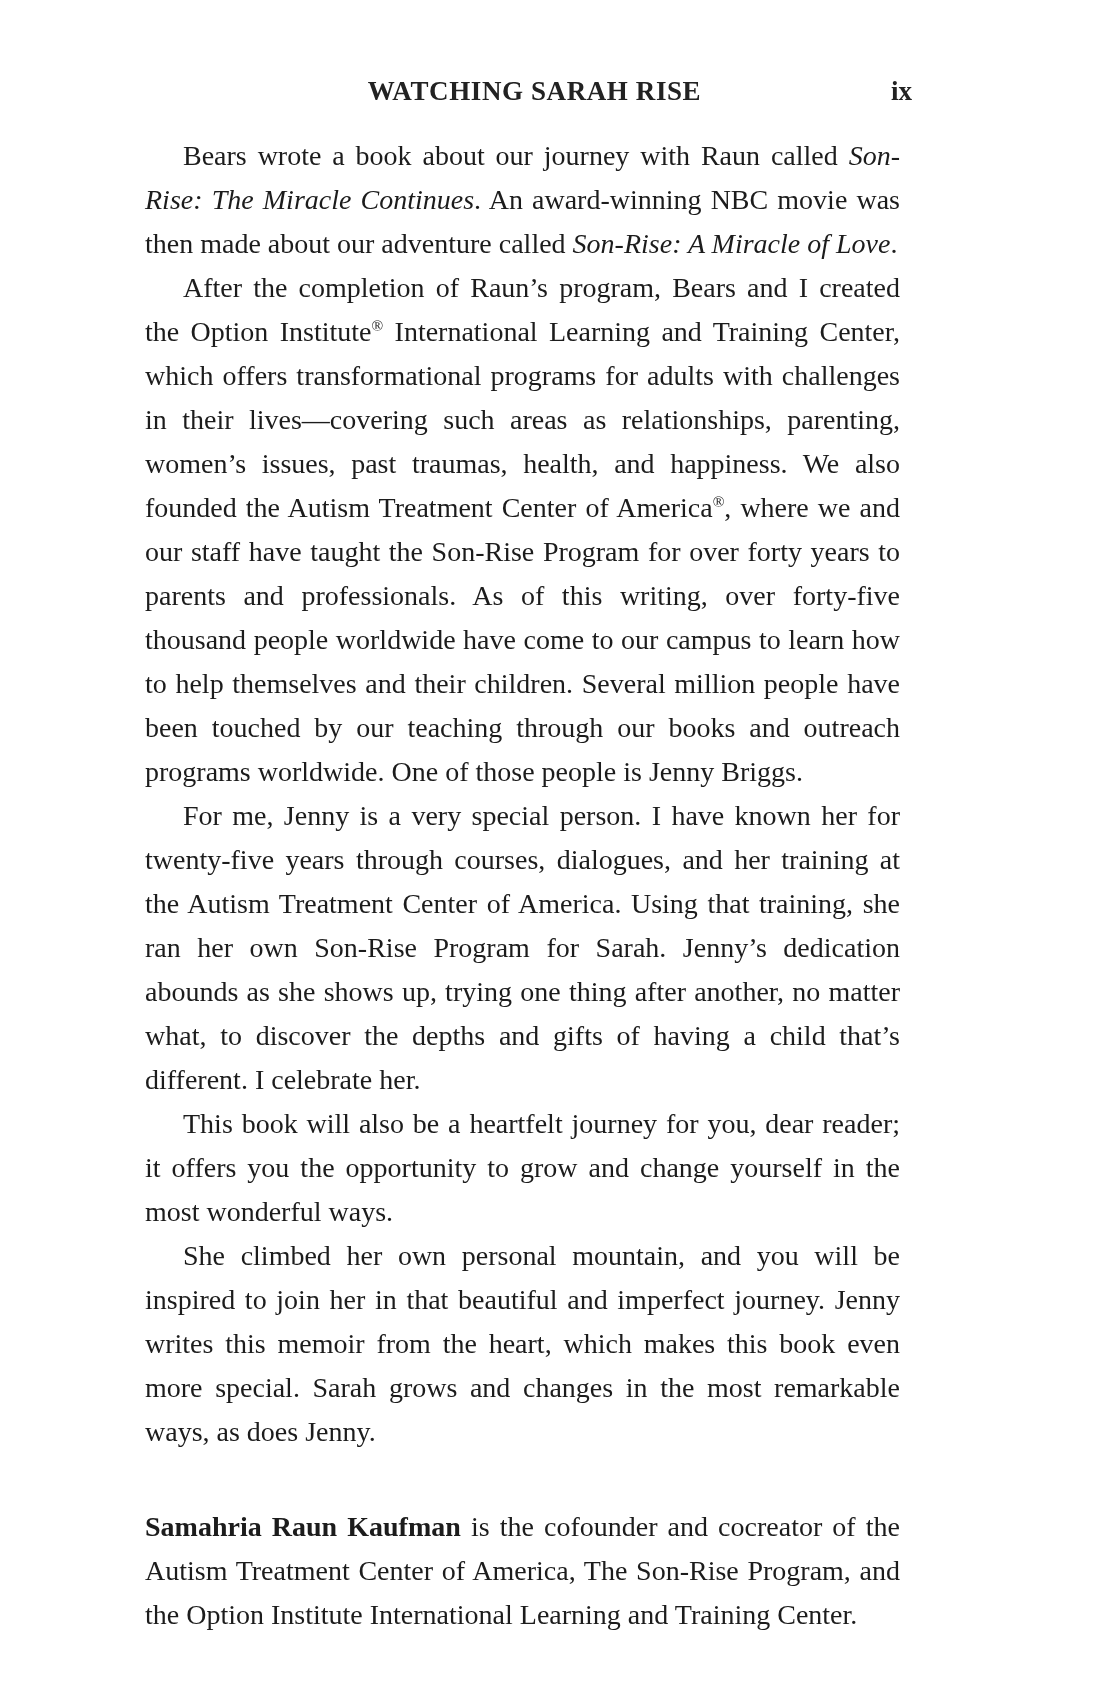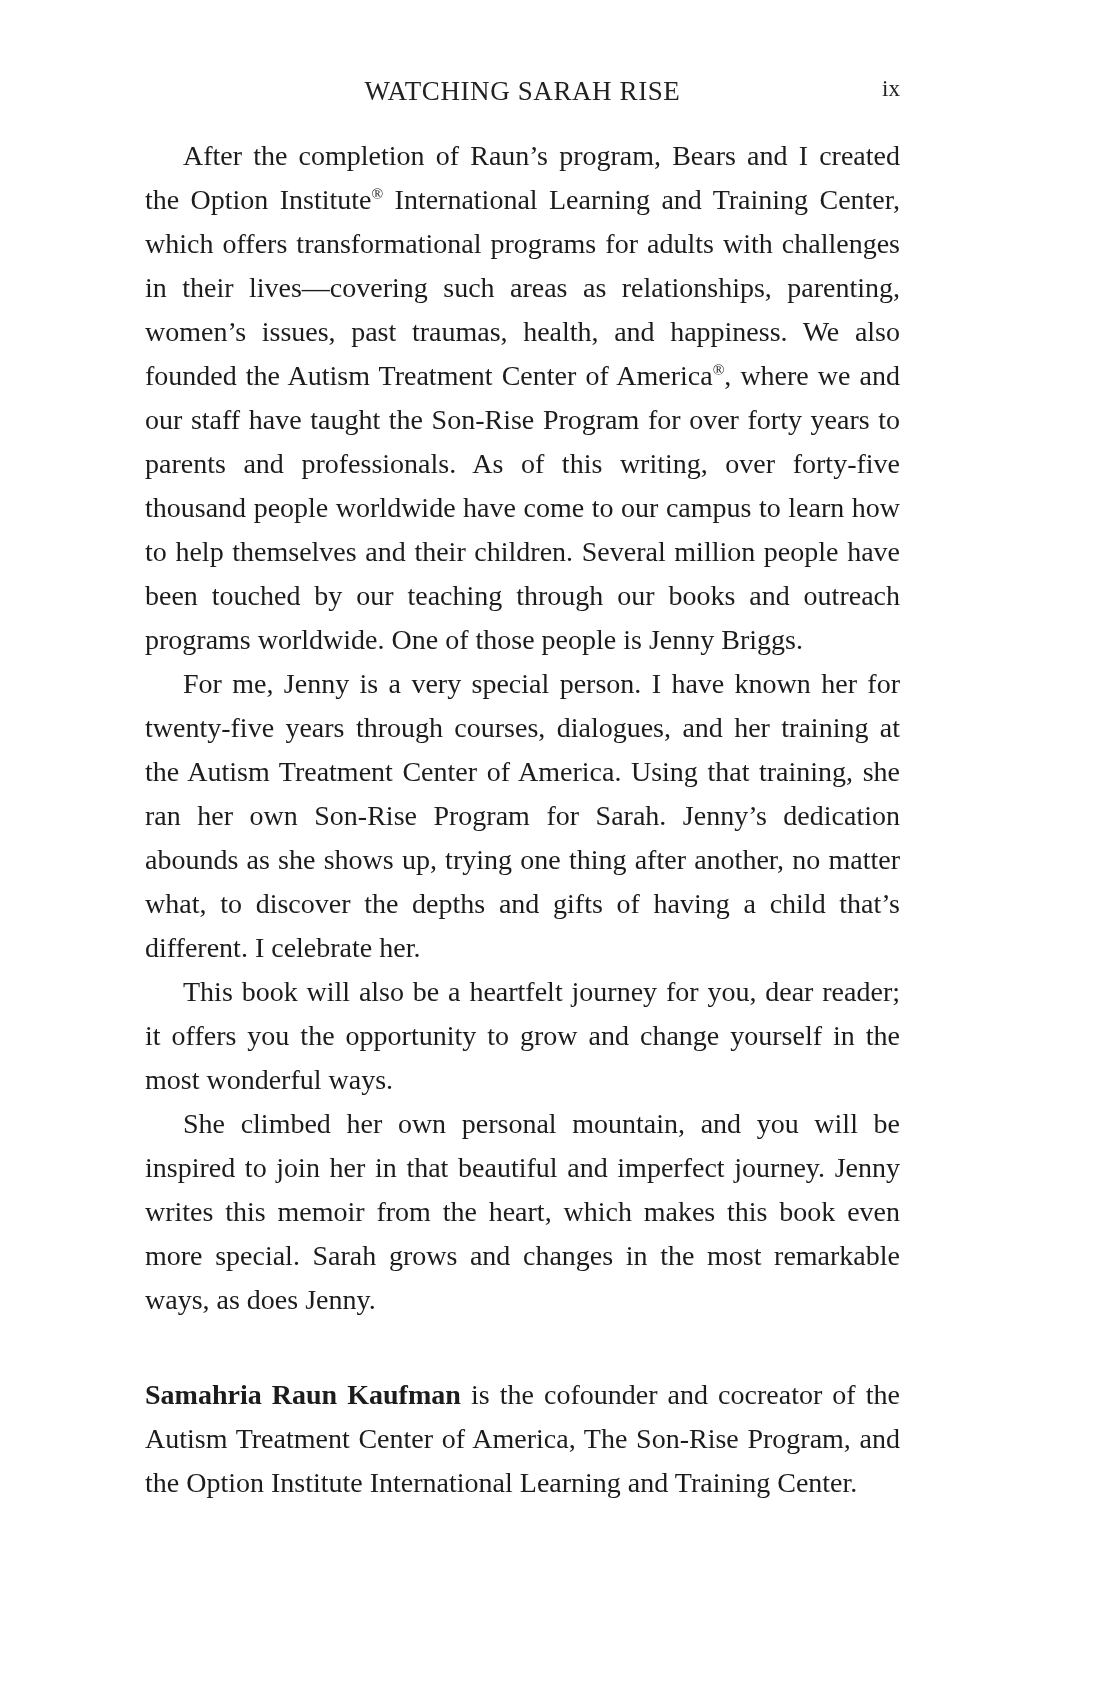--- a/index.html
+++ b/index.html
@@ -9,37 +9,38 @@
     width: 1100px;
     height: 1700px;
     background: #ffffff;
     font-family: "Liberation Serif", "DejaVu Serif", serif;
     color: #1c1c1c;
     overflow: hidden;
   }
   .running-header {
     position: absolute;
     top: 76px;
-    left: 145px;
+    left: 157px;
     width: 755px;
     height: 34px;
+    font-weight: bold;
   }
   .page-title {
     display: block;
     text-align: center;
     font-size: 27px;
     letter-spacing: 0.6px;
     color: #222222;
     white-space: nowrap;
   }
   .page-number {
     position: absolute;
     right: 0;
     top: 0;
-    font-size: 23px;
+    font-size: 27px;
     color: #222222;
   }
   .body-text {
     position: absolute;
     top: 134px;
     left: 145px;
     width: 755px;
     font-size: 28px;
     line-height: 44px;
     text-align: justify;
@@ -67,20 +68,21 @@
 <body>
 
 <div class="page">
 
   <div class="running-header">
     <span class="page-title">WATCHING SARAH RISE</span>
     <span class="page-number">ix</span>
   </div>
 
   <div class="body-text">
+      <p><span>Bears wrote a book about our journey with Raun called </span><em>Son-Rise: The Miracle Continues</em><span>. An award-winning NBC movie was then made about our adventure called </span><em>Son-Rise: A Miracle of Love</em><span>.</span></p>
       <p><span>After the completion of Raun’s program, Bears and I created the Option Institute</span><sup>®</sup><span> International Learning and Training Center, which offers transformational programs for adults with challenges in their lives—covering such areas as relationships, parenting, women’s issues, past traumas, health, and happiness. We also founded the Autism Treatment Center of America</span><sup>®</sup><span>, where we and our staff have taught the Son-Rise Program for over forty years to parents and professionals. As of this writing, over forty-five thousand people worldwide have come to our campus to learn how to help themselves and their children. Several million people have been touched by our teaching through our books and outreach programs worldwide. One of those people is Jenny Briggs.</span></p>
       <p><span>For me, Jenny is a very special person. I have known her for twenty-five years through courses, dialogues, and her training at the Autism Treatment Center of America. Using that training, she ran her own Son-Rise Program for Sarah. Jenny’s dedication abounds as she shows up, trying one thing after another, no matter what, to discover the depths and gifts of having a child that’s different. I celebrate her.</span></p>
       <p><span>This book will also be a heartfelt journey for you, dear reader; it offers you the opportunity to grow and change yourself in the most wonderful ways.</span></p>
       <p><span>She climbed her own personal mountain, and you will be inspired to join her in that beautiful and imperfect journey. Jenny writes this memoir from the heart, which makes this book even more special. Sarah grows and changes in the most remarkable ways, as does Jenny.</span></p>
       <p class="bio"><strong>Samahria Raun Kaufman</strong><span> is the cofounder and cocreator of the Autism Treatment Center of America, The Son-Rise Program, and the Option Institute International Learning and Training Center.</span></p>
     </div>
 
 </div>
 
 </body></html>

